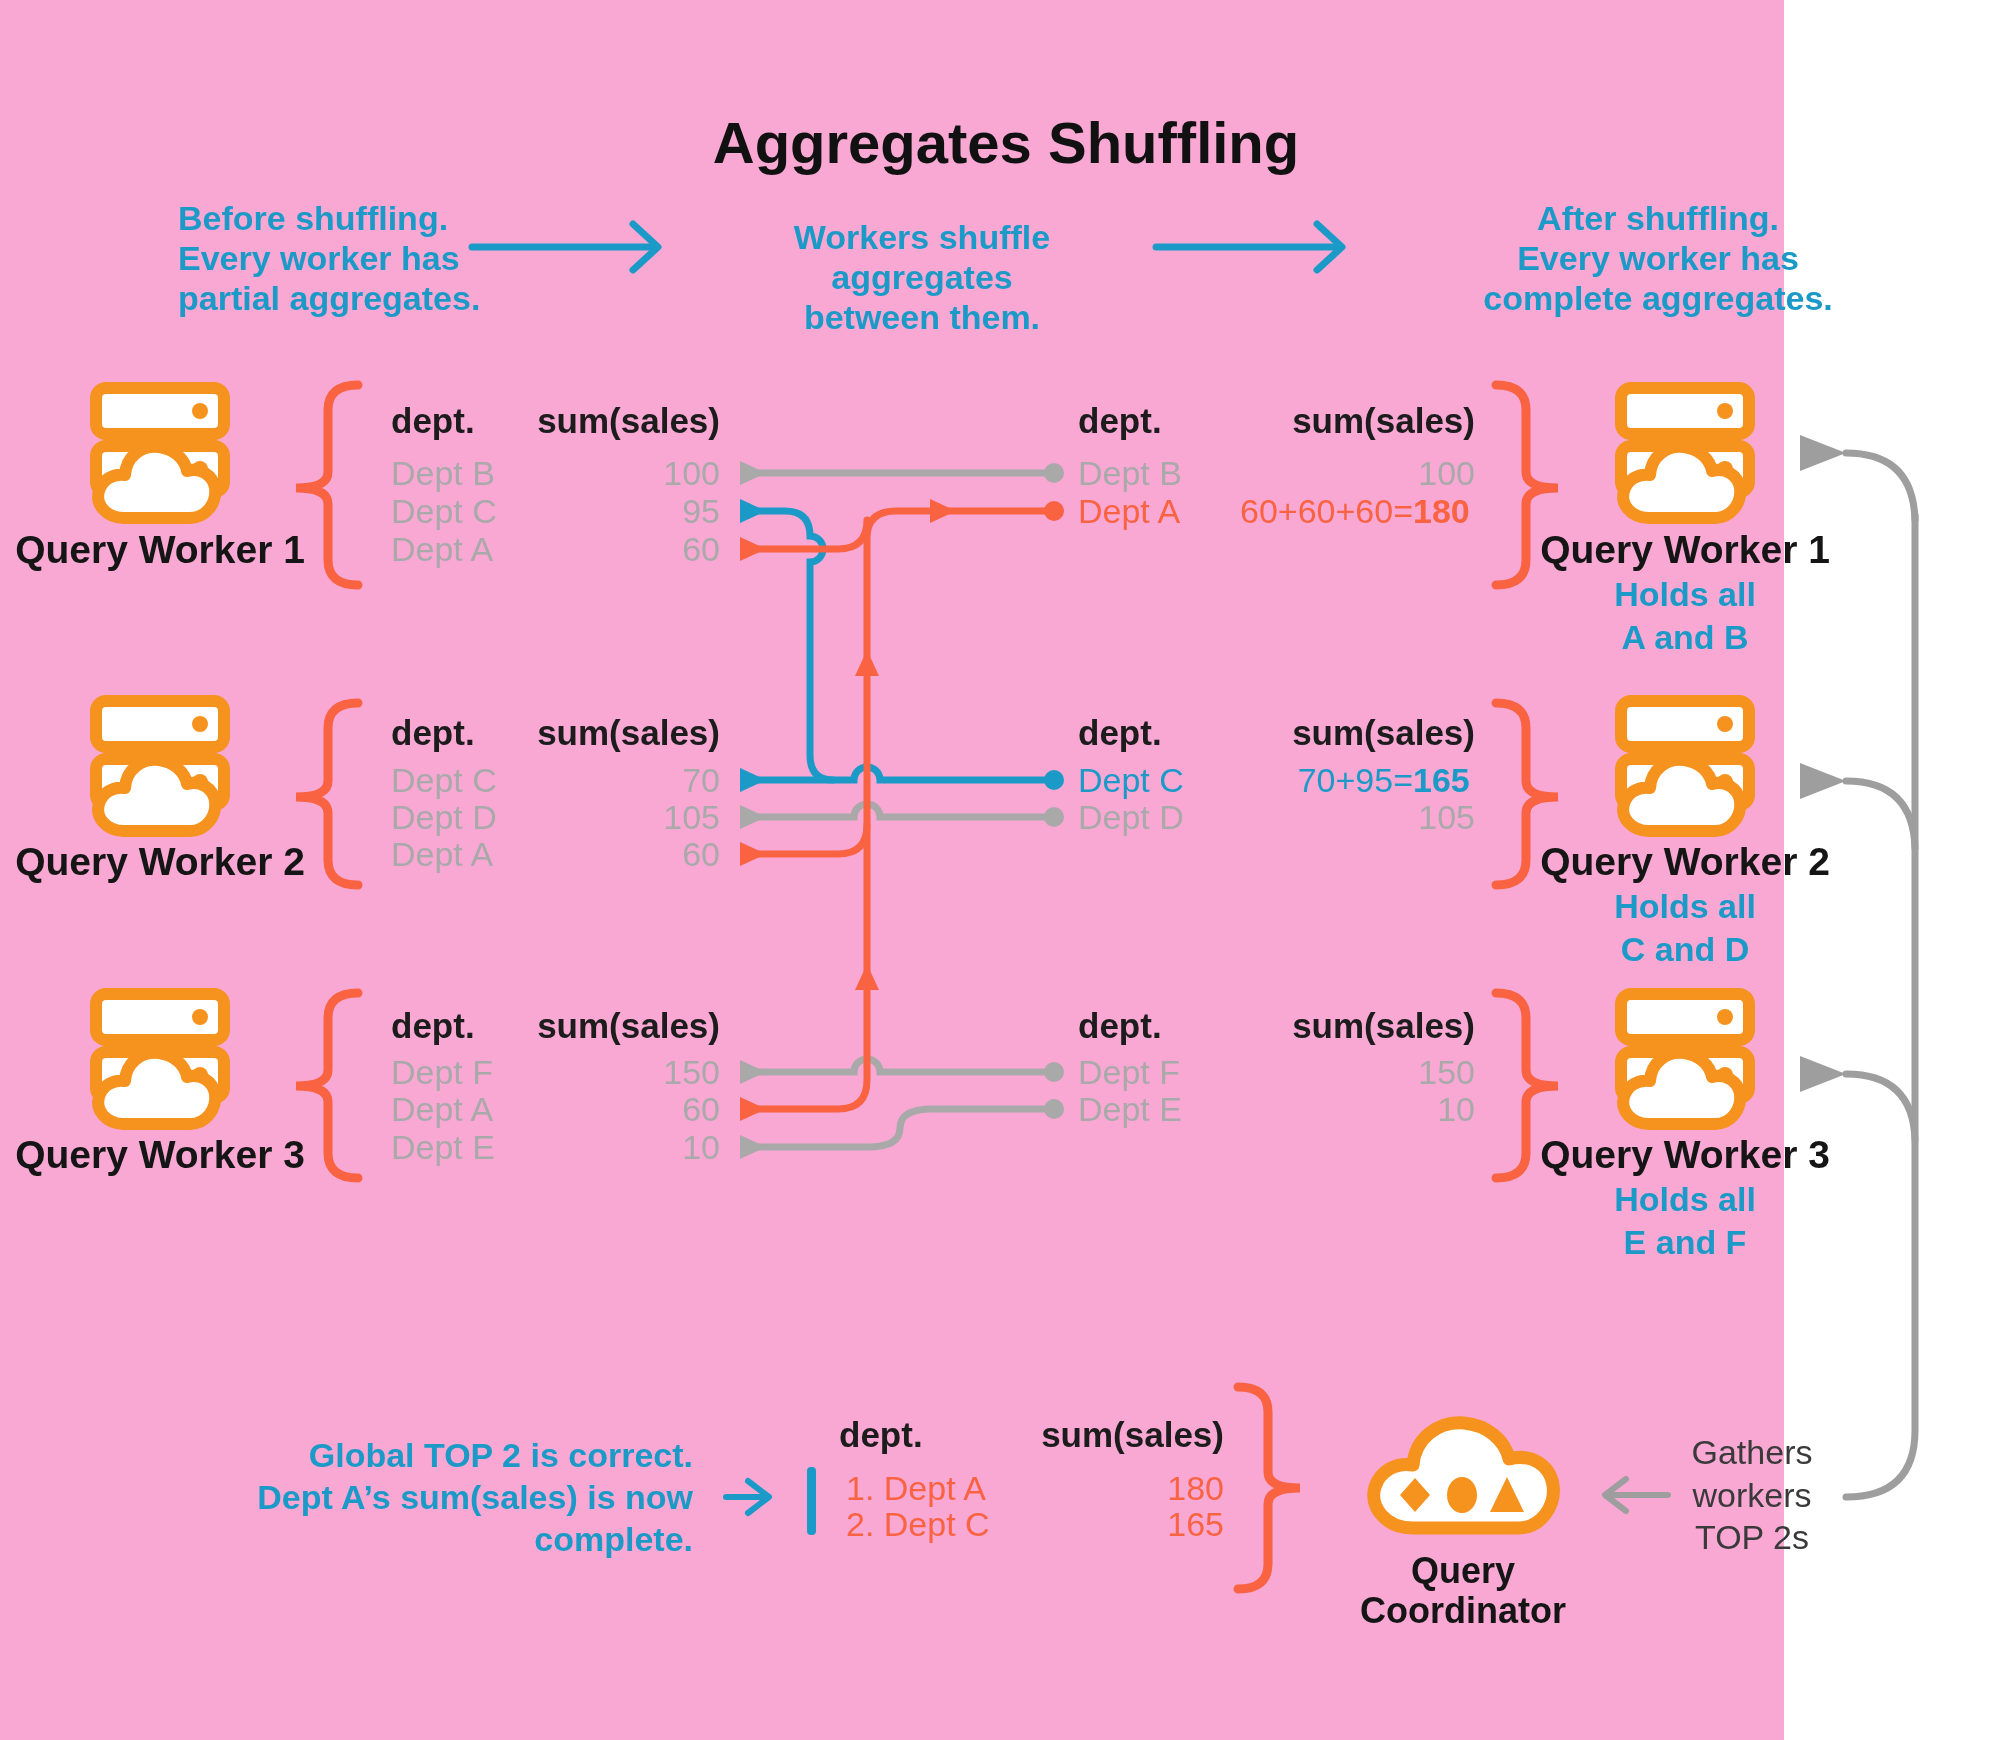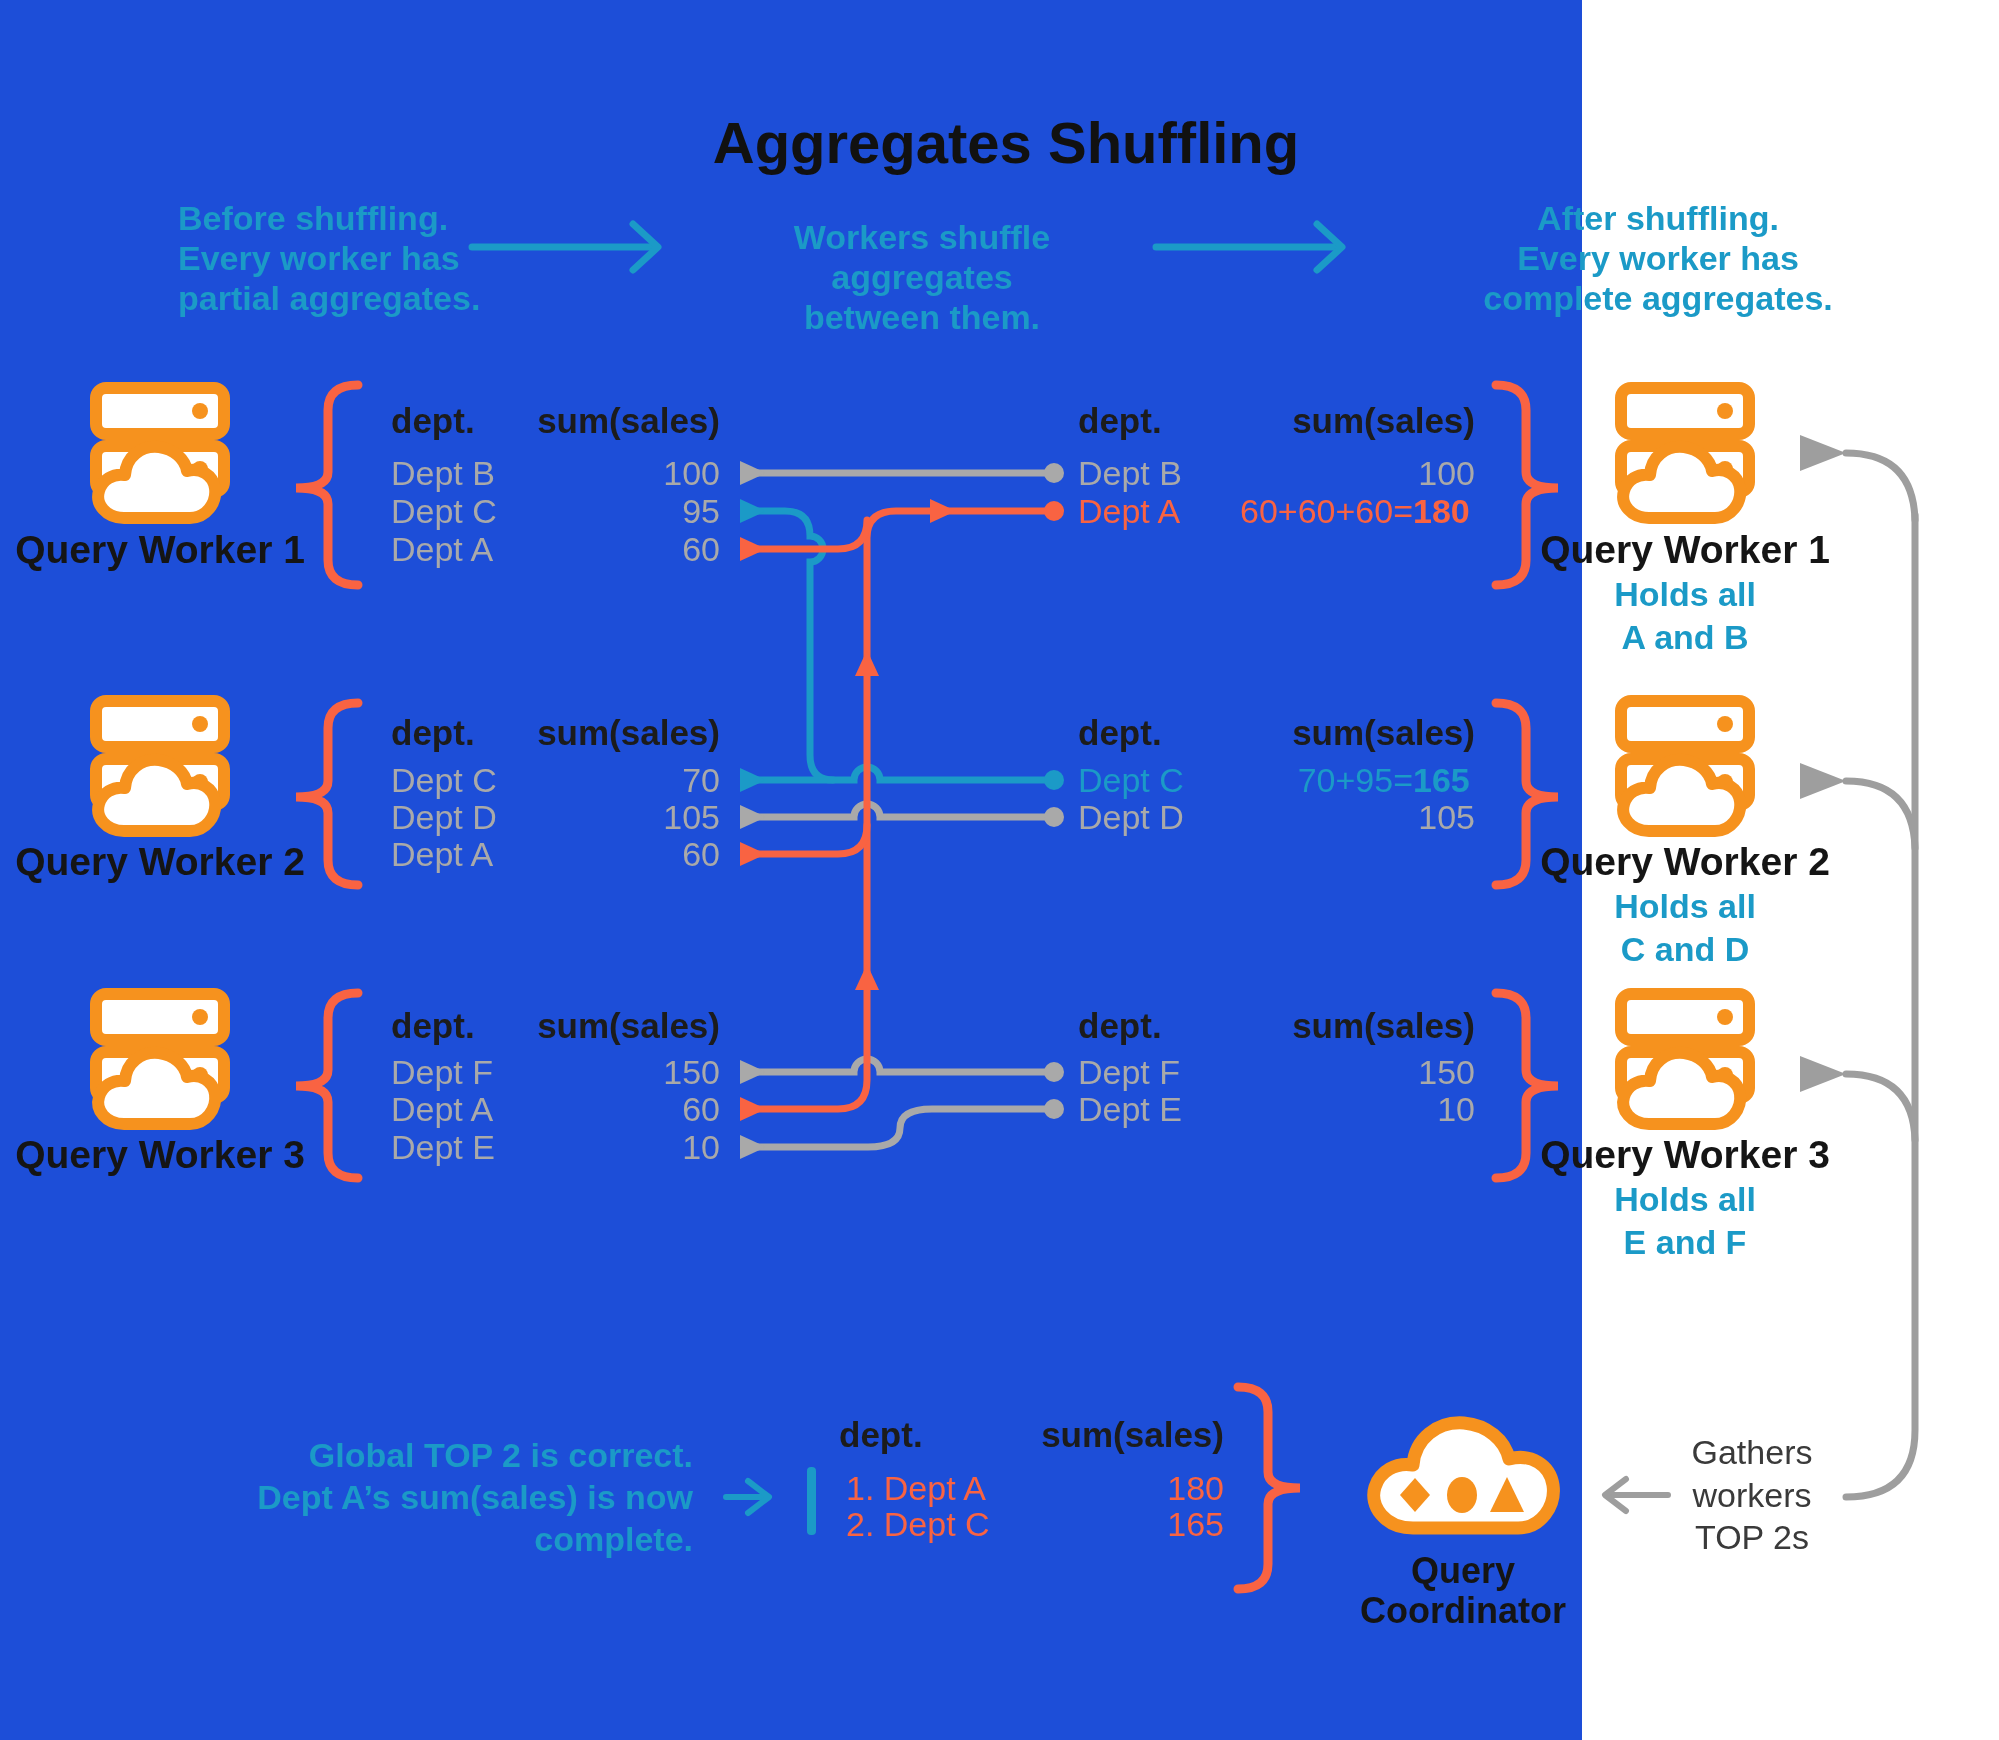--- a/index.html
+++ b/index.html
@@ -1,16 +1,16 @@
 <!DOCTYPE html>
 <html><head>
 <meta charset="utf-8">
 <style>
   html,body{margin:0;padding:0;background:#fff}
-  .stage{width:1582px;height:1740px;position:relative;background:#1d4ed8}
+  .stage{width:1784px;height:1740px;position:relative;background:#f9a8d4}
   svg{display:block}
   svg text{font-family:"Liberation Sans", sans-serif;dominant-baseline:central}
   .h  {font-size:35px;font-weight:bold;fill:#1c1c1c}
   .r  {font-size:34px;fill:#a9a9a9}
   .bl {fill:#1b9ac7}
   .ac {fill:#f96342}
   .b  {font-weight:bold}
   .nm {font-size:39px;font-weight:bold;fill:#151515}
   .ft {font-size:34px;font-weight:bold;fill:#1b9ac7}
   .ttl{font-size:58px;font-weight:bold;fill:#111}

